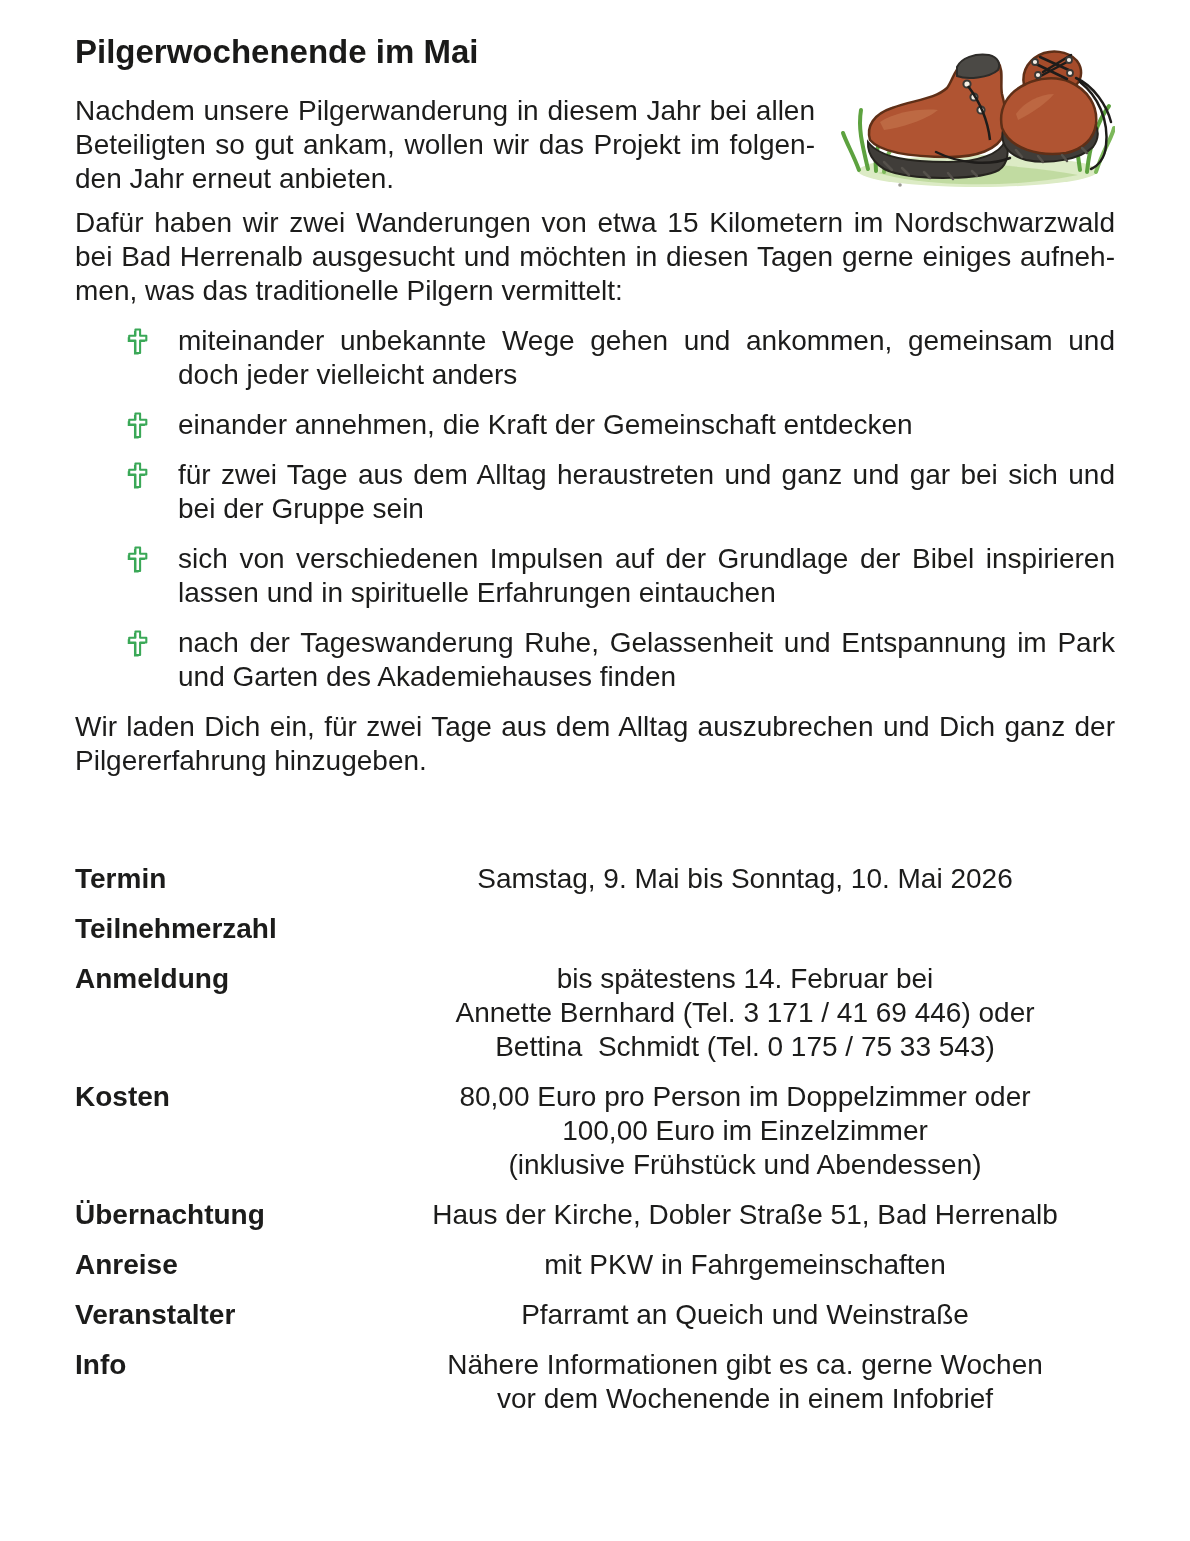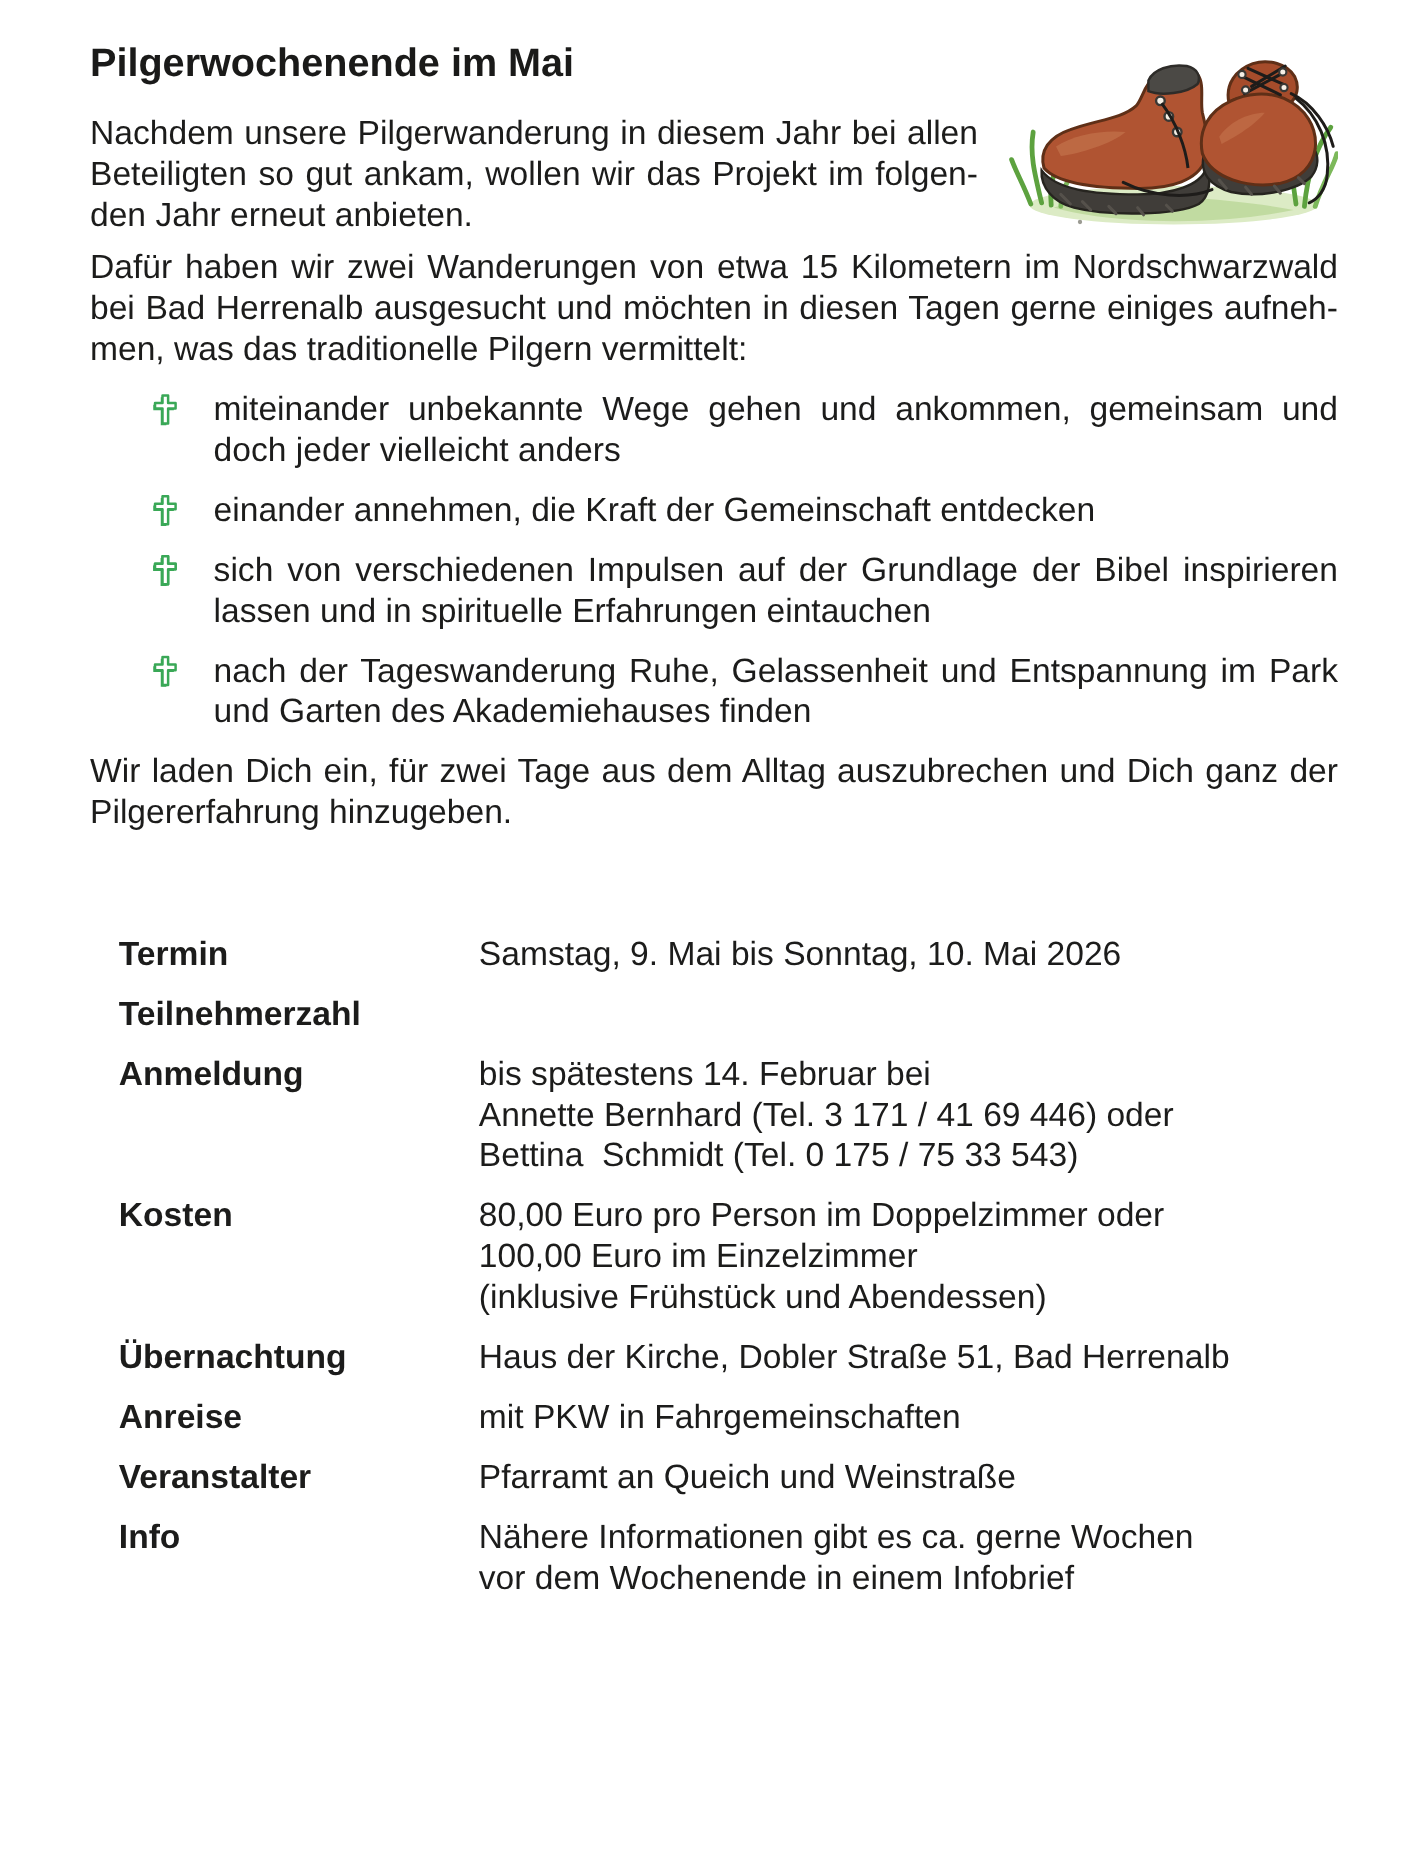--- a/index.html
+++ b/index.html
@@ -42,24 +42,24 @@
   }
   .cross-icon {
     position: absolute;
     left: 52px;
     top: 4px;
     width: 21px;
     height: 27px;
   }
   p.closing { margin: 6px 0 0 0; }
   .details { margin-top: 84px; }
-  .detail-row { display: flex; margin-bottom: 16px; margin-left: 24px; }
+  .detail-row { display: flex; margin-bottom: 16px; }
   .detail-label { flex: 0 0 300px; font-weight: 700; }
   .detail-value { flex: 1; }
-  .value-line { white-space: pre-wrap; }
+  .value-line { white-space: pre-wrap; text-align: center; }
 </style>
 </head>
 <body>
 
 <div class="page">
 
   <div class="boots-figure">
     <svg viewBox="0 0 275 172" xmlns="http://www.w3.org/2000/svg">
 
       <ellipse cx="138" cy="149" rx="120" ry="16" fill="#dcebc5"></ellipse>
@@ -148,20 +148,21 @@
           <path d="M8 1.5 h4.5 v6 h6 v4.5 h-6 V24 H8 V12 H2 V7.5 h6 z" transform="translate(-1.4,1.4)" fill="#3aa857"></path>
           <path d="M8 1.5 h4.5 v6 h6 v4.5 h-6 V24 H8 V12 H2 V7.5 h6 z" fill="#ffffff" stroke="#3aa857" stroke-width="2" stroke-linejoin="round"></path>
         </svg>
       <span>einander annehmen, die Kraft der Gemeinschaft entdecken</span>
     </li>
     <li class="bullet">
       <svg class="cross-icon" viewBox="0 0 20 26">
           <path d="M8 1.5 h4.5 v6 h6 v4.5 h-6 V24 H8 V12 H2 V7.5 h6 z" transform="translate(-1.4,1.4)" fill="#3aa857"></path>
           <path d="M8 1.5 h4.5 v6 h6 v4.5 h-6 V24 H8 V12 H2 V7.5 h6 z" fill="#ffffff" stroke="#3aa857" stroke-width="2" stroke-linejoin="round"></path>
         </svg>
+      <span>für zwei Tage aus dem Alltag heraustreten und ganz und gar bei sich und bei der Gruppe sein</span>
     </li>
     <li class="bullet">
       <svg class="cross-icon" viewBox="0 0 20 26">
           <path d="M8 1.5 h4.5 v6 h6 v4.5 h-6 V24 H8 V12 H2 V7.5 h6 z" transform="translate(-1.4,1.4)" fill="#3aa857"></path>
           <path d="M8 1.5 h4.5 v6 h6 v4.5 h-6 V24 H8 V12 H2 V7.5 h6 z" fill="#ffffff" stroke="#3aa857" stroke-width="2" stroke-linejoin="round"></path>
         </svg>
       <span>sich von verschiedenen Impulsen auf der Grundlage der Bibel inspirieren lassen und in spirituelle Erfahrungen eintauchen</span>
     </li>
     <li class="bullet">
       <svg class="cross-icon" viewBox="0 0 20 26">

